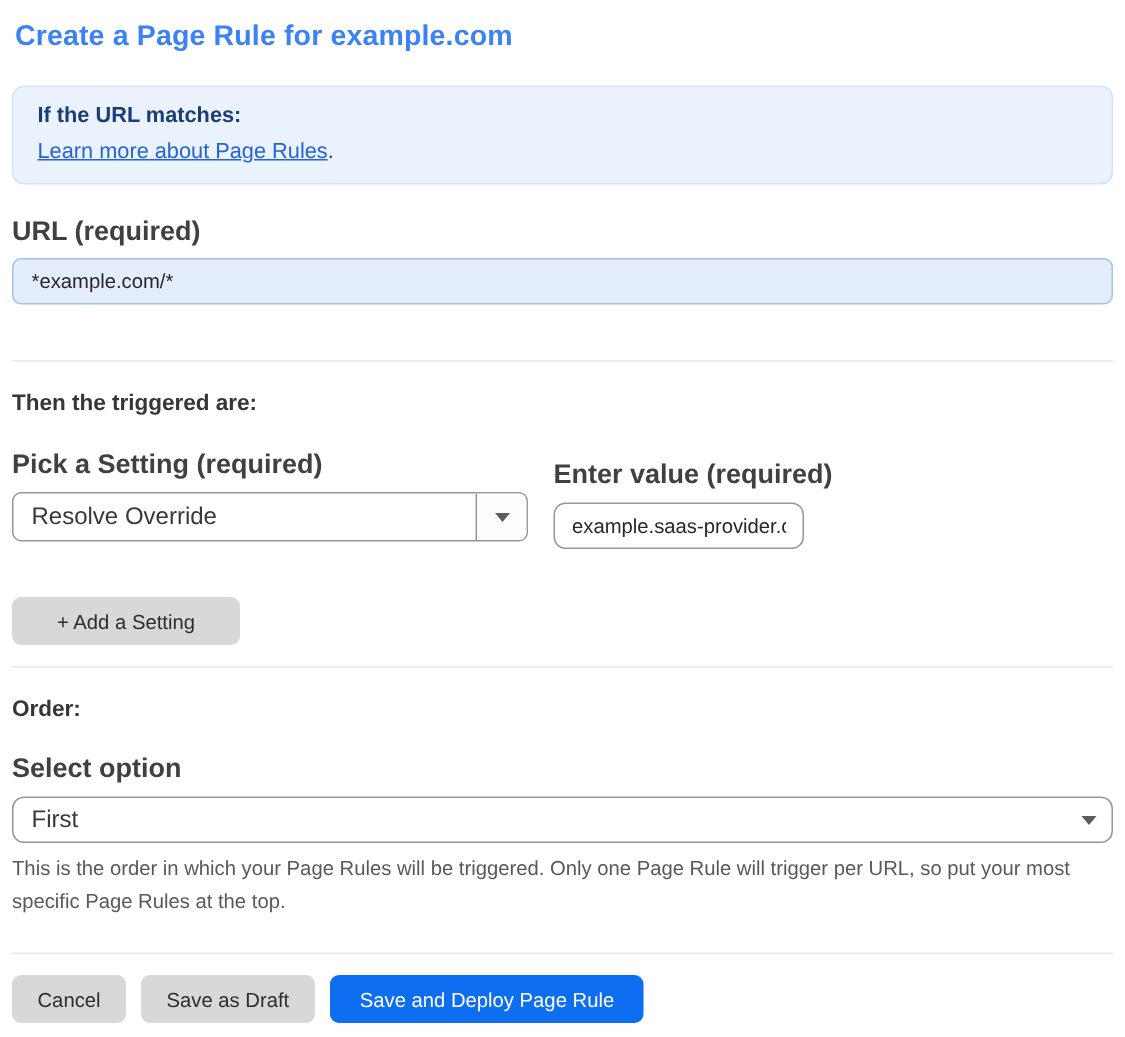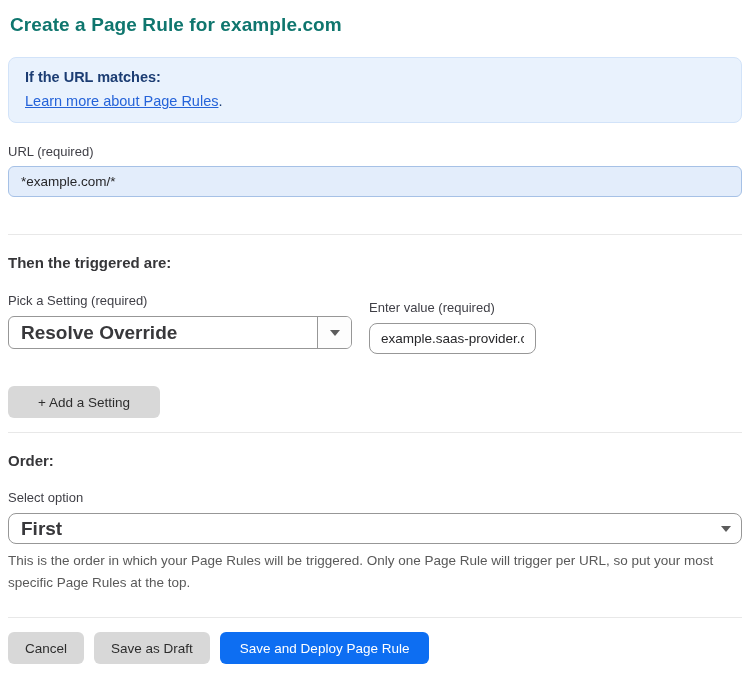--- a/index.html
+++ b/index.html
@@ -20,39 +20,40 @@
   *{box-sizing:border-box;margin:0;padding:0;}
   html,body{background:#fff;}
   body{
     width:750px;height:691px;overflow:hidden;
     font-family:"Liberation Sans",sans-serif;
     color:var(--text_dark);
   }
   .container{padding:14px 8px 0 8px;}
 
   .page-title{
-    font-size:19px;font-weight:bold;color:#0f766e;
+    font-size:19px;font-weight:bold;color:#3b82f6;
     margin:0 2px 21px 2px;letter-spacing:.1px;
   }
 
   .info-box{
     background:var(--info_bg);
     border:1px solid var(--info_border);
     border-radius:8px;
     padding:7px 16px 9px 16px;
     color:var(--info_text);
     font-size:14.5px;line-height:24px;
   }
   .info-heading{font-weight:bold;}
   .info-link{color:var(--link_blue);text-decoration:underline;cursor:pointer;}
   .info-link-suffix{color:var(--info_text);}
 
   .field-label{
-    font-size:13px;color:var(--text_label);
+    font-size:18px;color:var(--text_label);
     margin-top:21px;
+    font-weight:bold;
   }
   .url-input{
     display:block;width:100%;height:31px;margin-top:7px;
     background:var(--input_blue_bg);
     border:1px solid var(--input_blue_border);
     border-radius:6px;
     padding:2px 12px;
     font-family:"Liberation Sans",sans-serif;
     font-size:13.5px;color:var(--text_dark);
     outline:none;
@@ -77,23 +78,22 @@
   .select{
     display:flex;align-items:stretch;
     background:#fff;
     border:1px solid var(--border_gray);
     border-radius:6px;
     height:33px;margin-top:8px;
     cursor:pointer;overflow:hidden;
   }
   .select-value{
     flex:1;display:flex;align-items:center;
-    padding:0 12px;font-size:19px;color:#38383b;
+    padding:0 12px;font-size:16px;color:#38383b;
     white-space:nowrap;
-    font-weight:bold;
   }
   .select-arrow-box{
     width:34px;border-left:1px solid var(--border_gray);
     display:flex;align-items:center;justify-content:center;
     background:#fdfdfd;
   }
   .chevron{
     width:0;height:0;
     border-left:5px solid transparent;
     border-right:5px solid transparent;

